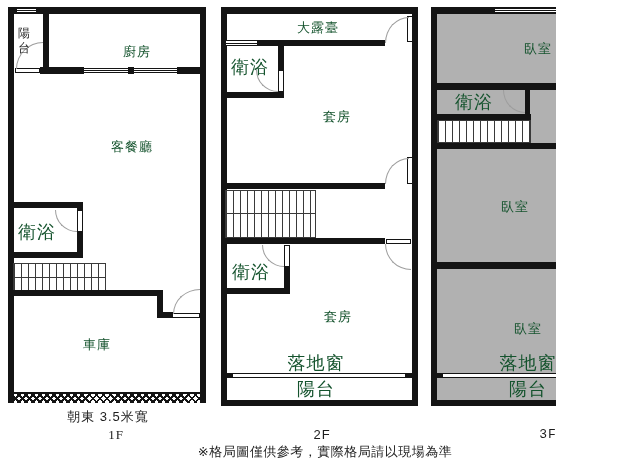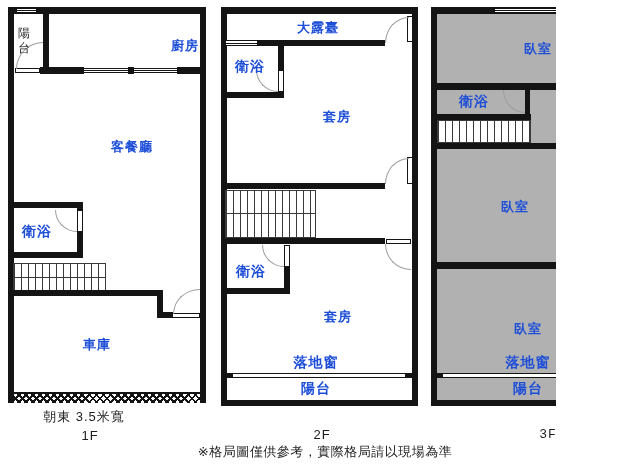--- a/index.html
+++ b/index.html
@@ -16,23 +16,23 @@
   .arc{position:absolute;box-sizing:border-box;border:0 solid #9d9d9d;background:transparent;}
   .arc-tl{border-left-width:1.5px;border-top-width:1.5px;border-top-left-radius:100%;}
   .arc-bl{border-left-width:1.5px;border-bottom-width:1.5px;border-bottom-left-radius:100%;}
   .stairs{position:absolute;background-color:#fff;
           background-image:repeating-linear-gradient(90deg,#3a3a3a 0 1px,transparent 1px 7px);
           border:1px solid #3a3a3a;box-sizing:border-box;}
   .hline{position:absolute;background:#3a3a3a;height:1px;}
   .zigzag{position:absolute;border-top:2px solid #141414;box-sizing:border-box;
           background:repeating-linear-gradient(135deg,transparent 0 3px,#141414 3px 5px),
                      repeating-linear-gradient(45deg,transparent 0 3px,#141414 3px 5px);}
-  .lbl{position:absolute;transform:translate(-50%,-50%);font-size:13px;font-weight:700;color:#1d4ed8;
+  .lbl{position:absolute;transform:translate(-50%,-50%);font-size:13px;font-weight:400;color:#14532d;
        white-space:nowrap;letter-spacing:1px;}
-  .lbl-sm{font-size:14px;}
+  .lbl-sm{font-size:18px;}
   .vert{position:absolute;transform:translate(-50%,-50%);font-size:12px;font-weight:500;color:#1d1d1d;
         width:14px;line-height:15px;word-break:break-all;text-align:center;letter-spacing:0;}
   .caption{position:absolute;transform:translate(-50%,-50%);font-size:13px;font-weight:500;color:#1d1d1d;
         white-space:nowrap;letter-spacing:1px;}
 </style>
 </head>
 <body>
 
 <div class="canvas">
 
@@ -63,26 +63,26 @@
 
     <div class="wall" style="left:8px;top:290px;width:155px;height:6px;"></div>
     <div class="wall" style="left:157px;top:290px;width:6px;height:28px;"></div>
     <div class="wall" style="left:157px;top:312px;width:16px;height:6px;"></div>
     <div class="leaf" style="left:172px;top:313px;width:28px;height:5px;"></div>
     <div class="arc arc-tl" style="left:173px;top:289px;width:27px;height:25px;"></div>
 
     <div class="zigzag" style="left:14px;top:392px;width:186px;height:11px;"></div>
 
     <div class="vert" style="left:24px;top:41px;">陽台</div>
-    <div class="lbl" style="left:137px;top:46px;margin-left:48px;">廚房</div>
+    <div class="lbl" style="left:137px;top:52px;">廚房</div>
     <div class="lbl" style="left:132px;top:147px;">客餐廳</div>
     <div class="lbl lbl-sm" style="left:37px;top:232px;">衛浴</div>
     <div class="lbl" style="left:97px;top:345px;">車庫</div>
-    <div class="caption" style="left:84px;top:417px;">朝東 3.5米寬</div>
-    <div class="caption" style="left:90px;top:435px;">1F</div>
+    <div class="caption" style="left:108px;top:417px;">朝東 3.5米寬</div>
+    <div class="caption" style="left:116px;top:435px;font-family:Liberation Serif, serif;">1F</div>
   </div>
 
   <div>
     <div class="wall" style="left:221px;top:7px;width:197px;height:7px;"></div>
     <div class="wall" style="left:221px;top:7px;width:6px;height:399px;"></div>
     <div class="wall" style="left:412px;top:7px;width:6px;height:399px;"></div>
     <div class="wall" style="left:221px;top:400px;width:197px;height:6px;"></div>
 
     <div class="wall" style="left:221px;top:40px;width:5px;height:6px;"></div>
     <div class="win win-mid" style="left:226px;top:40px;width:31px;height:6px;"></div>

